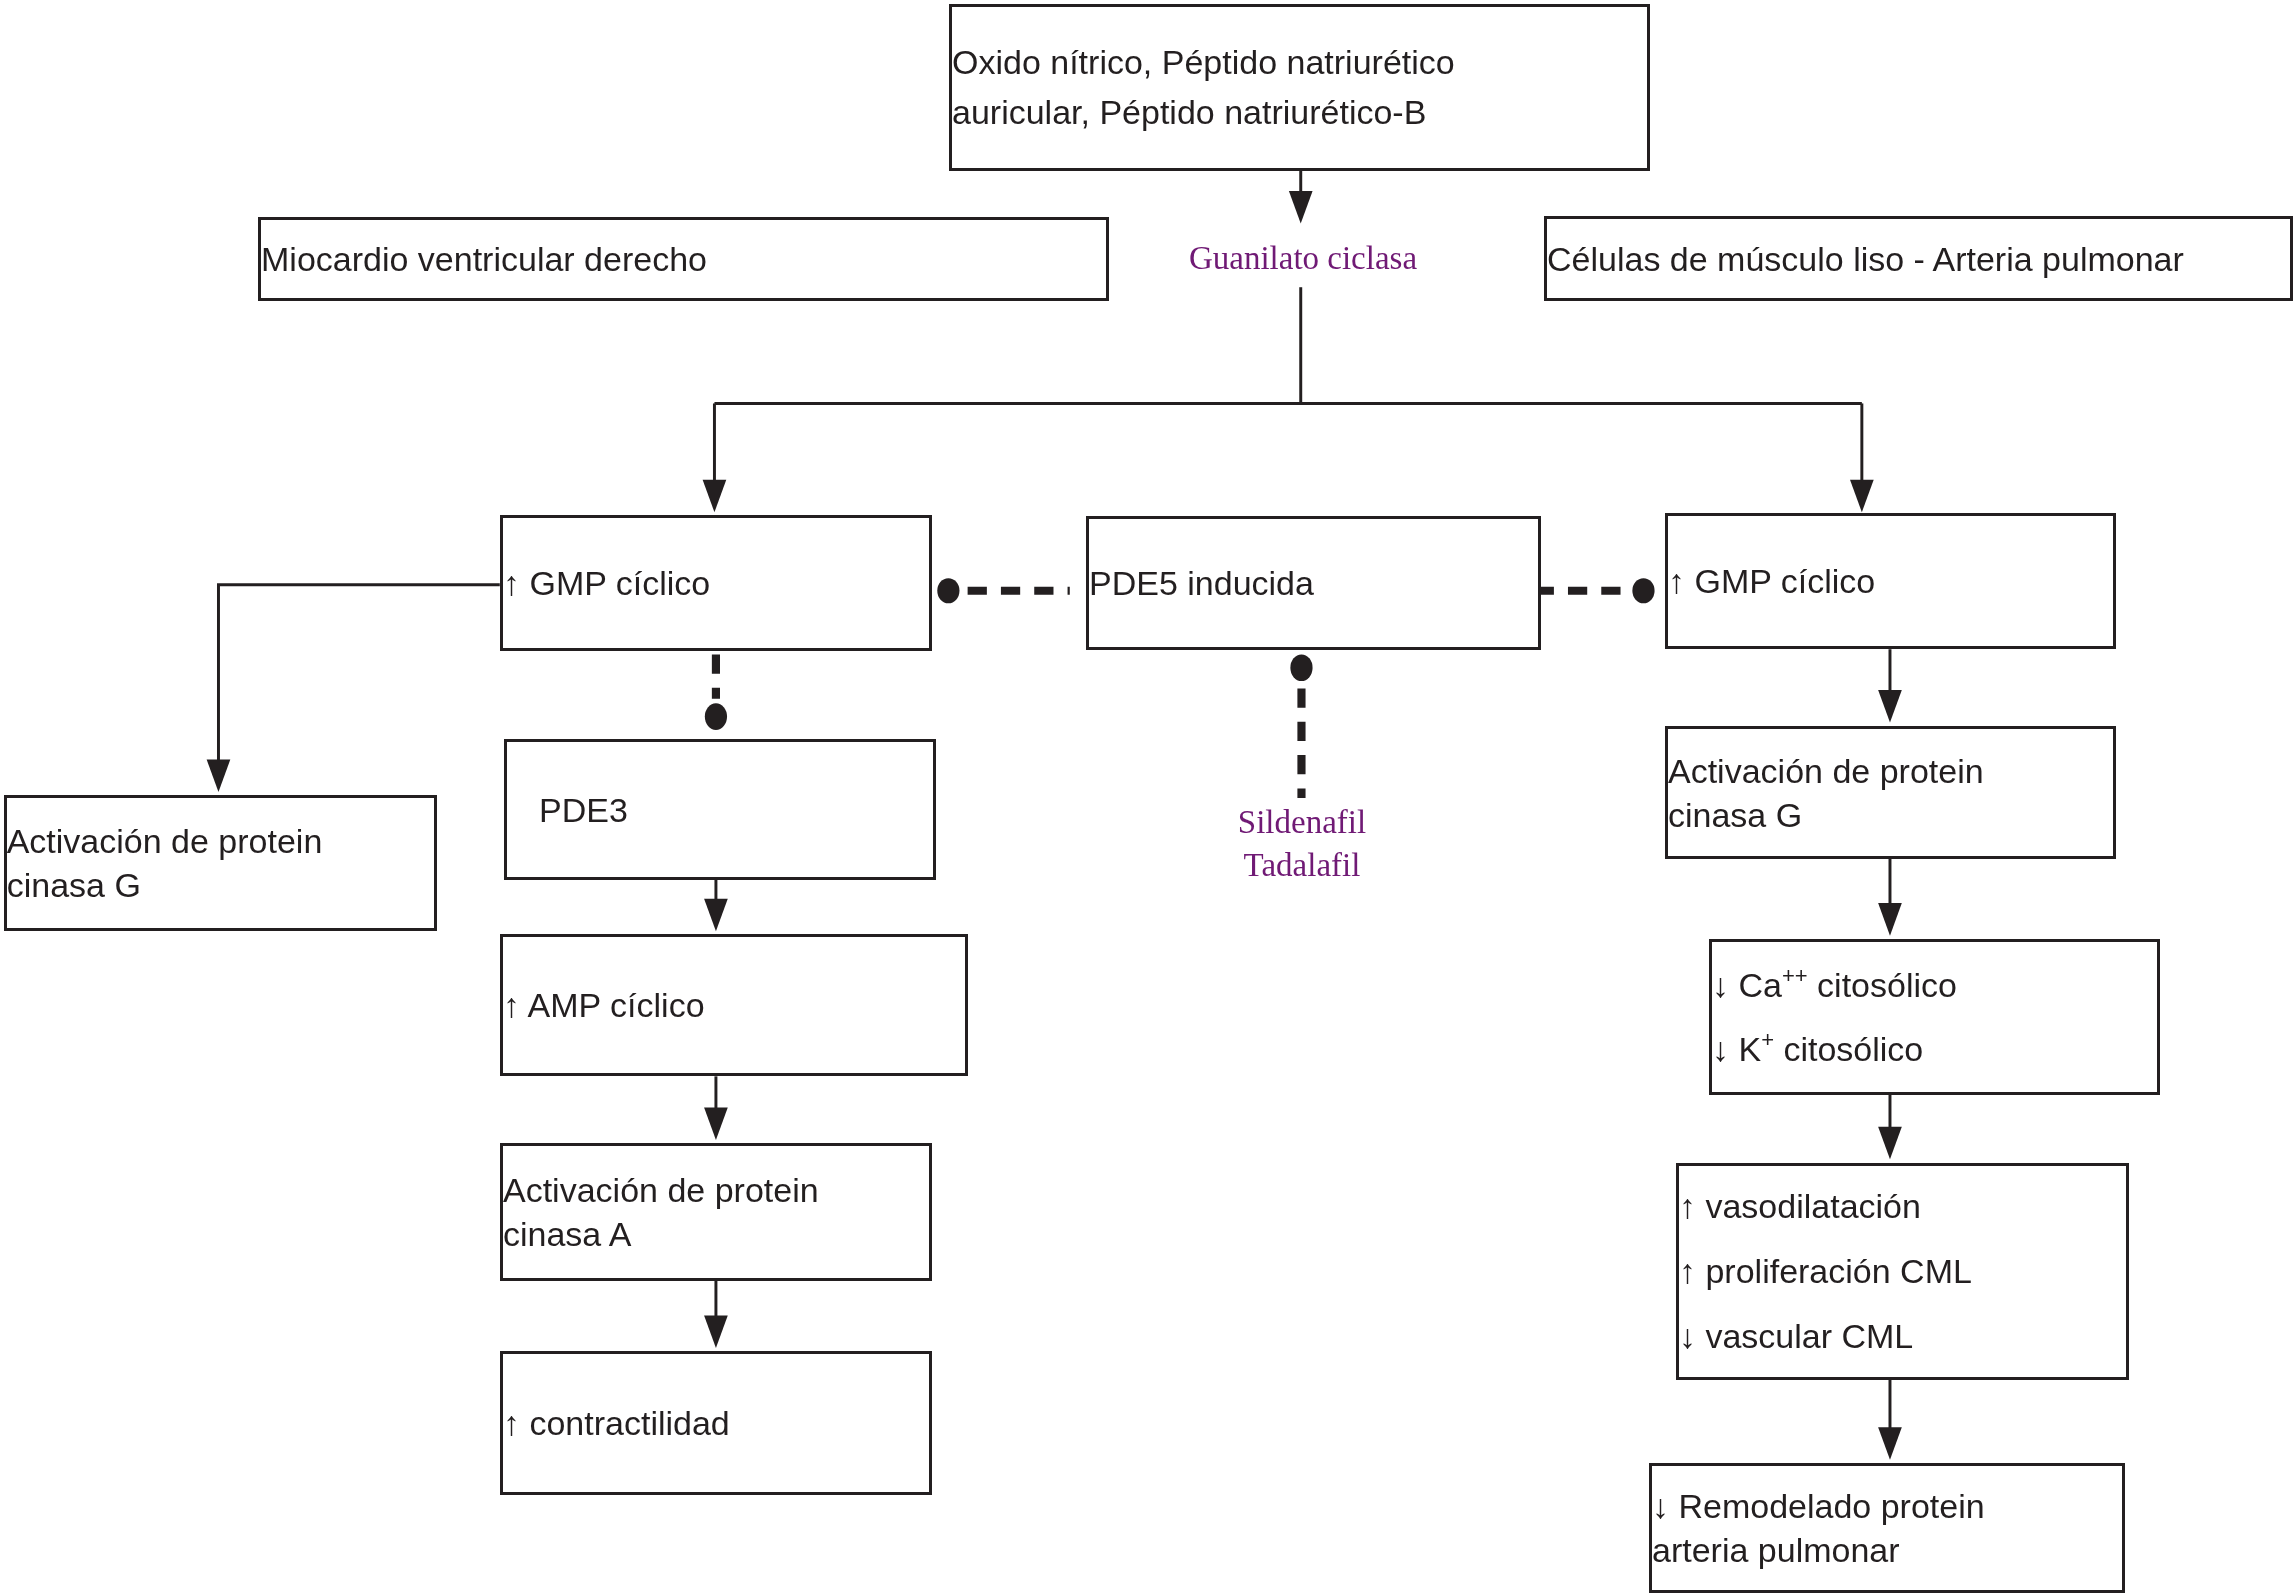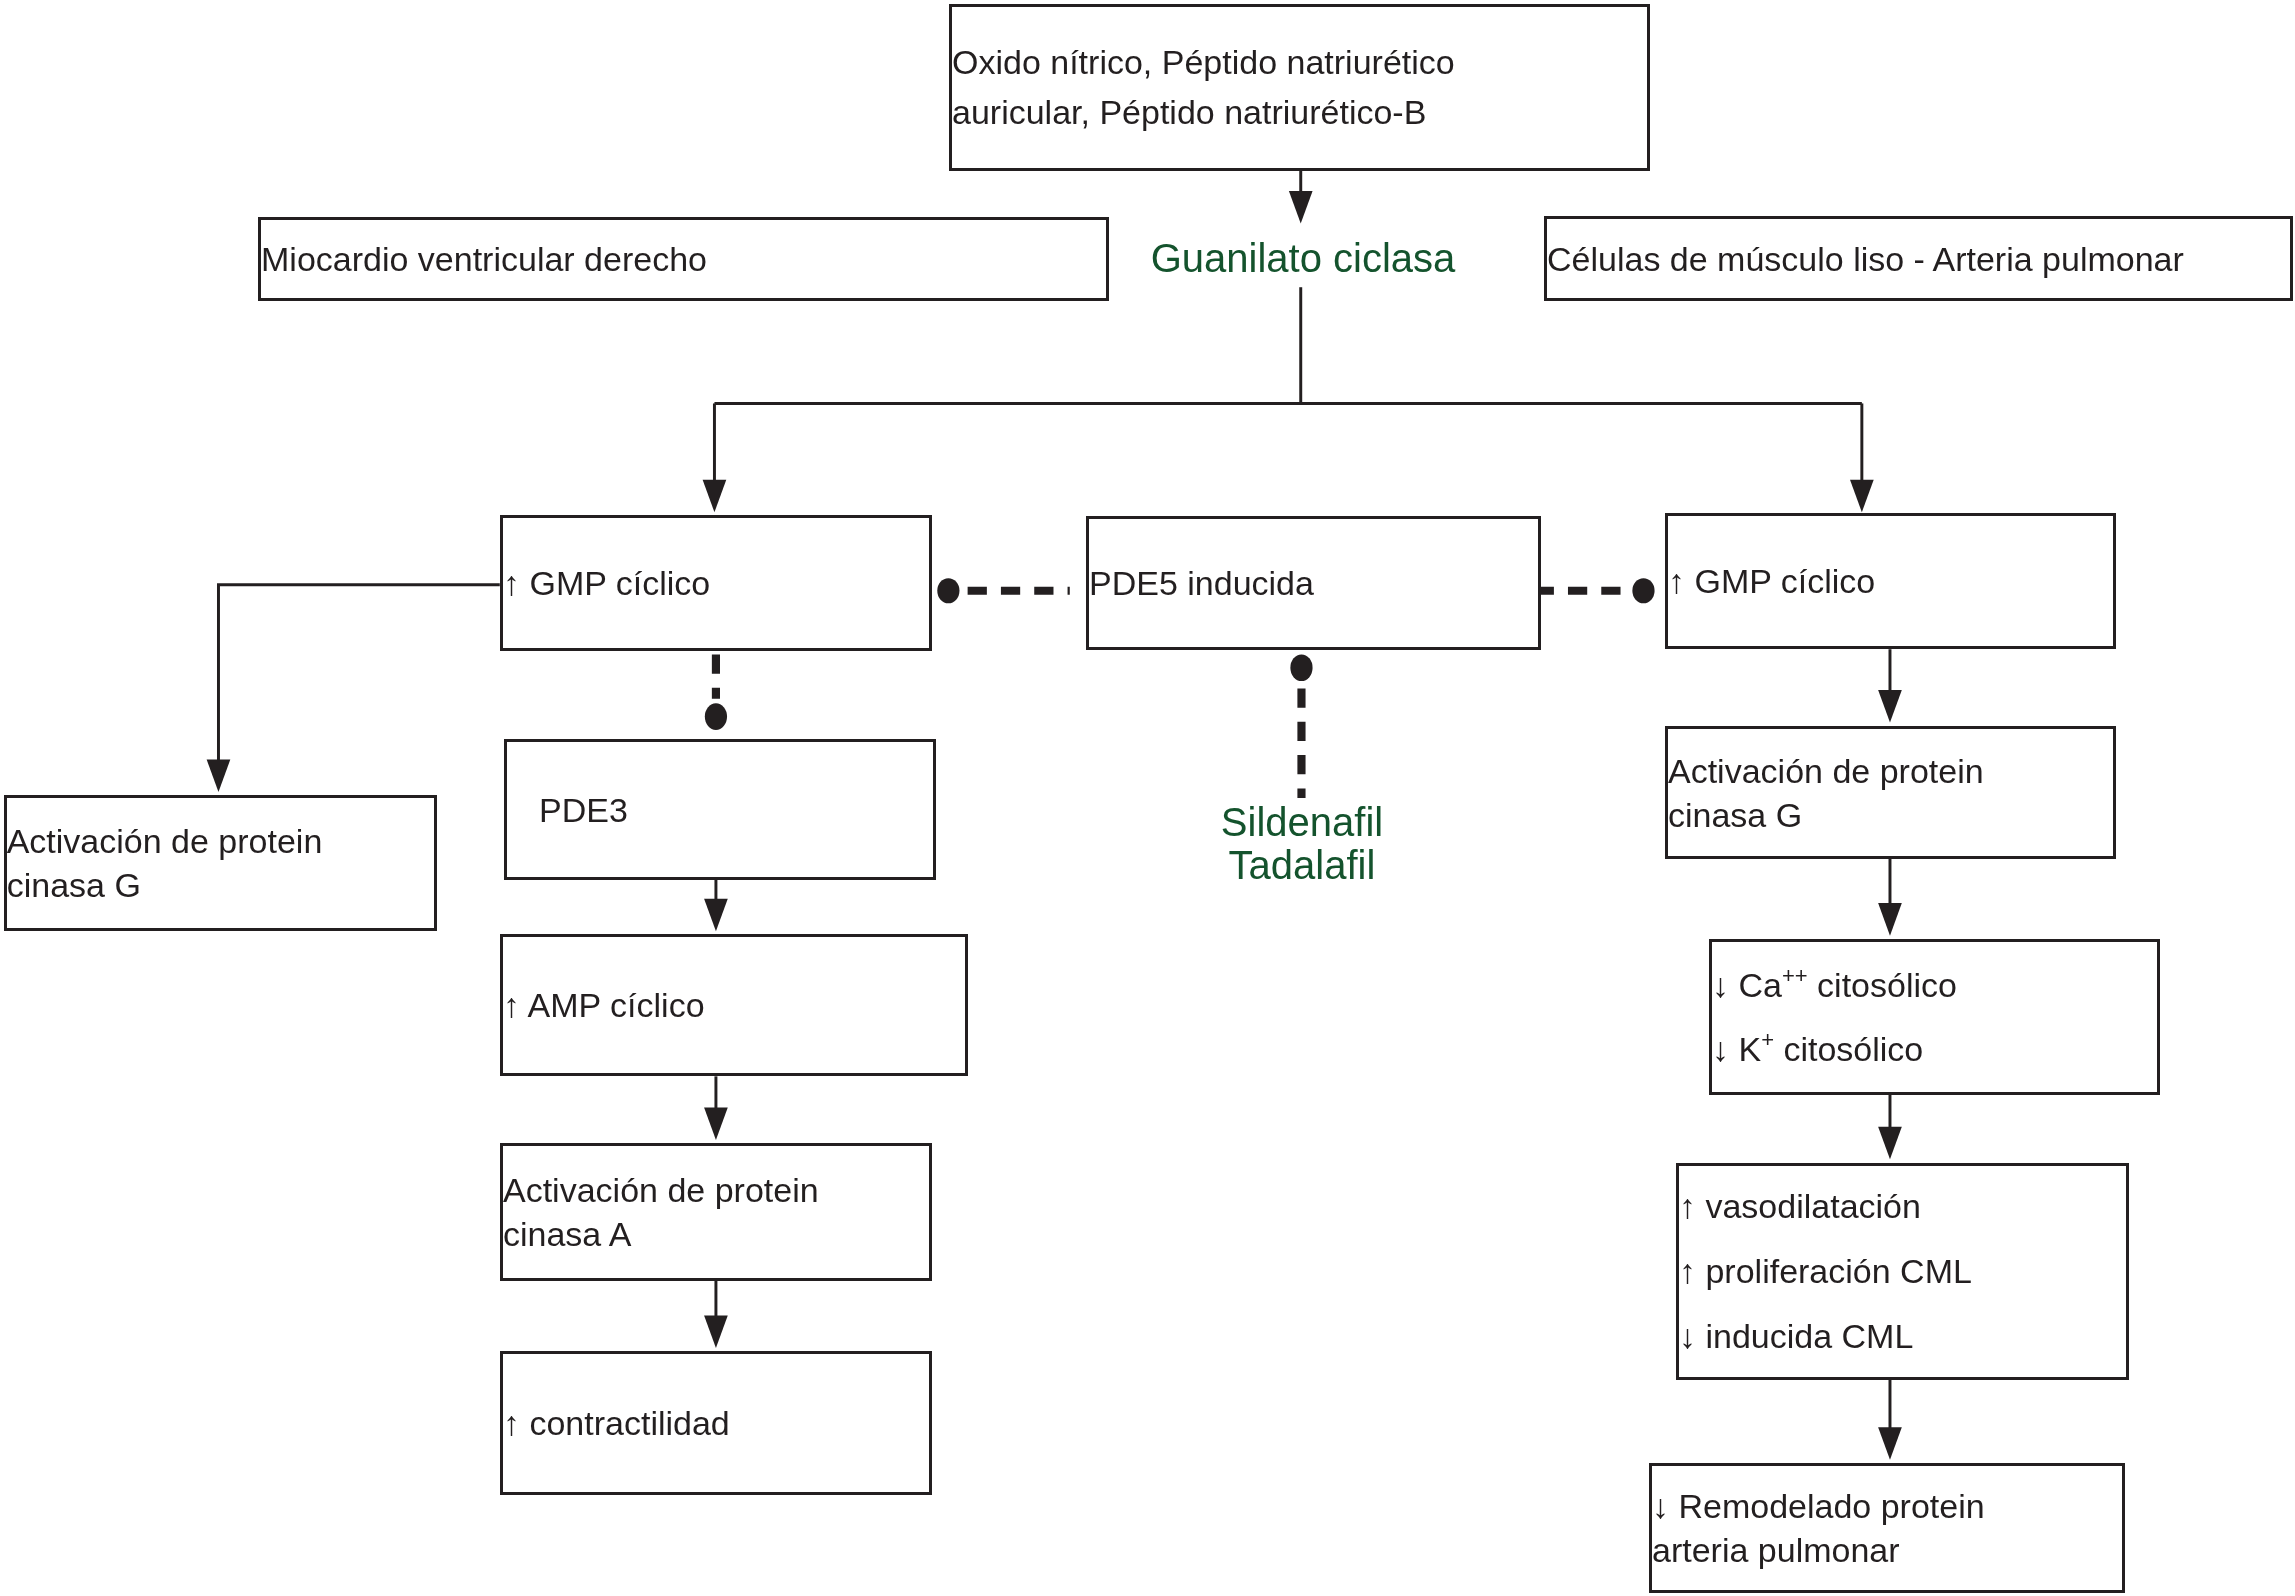--- a/index.html
+++ b/index.html
@@ -13,22 +13,23 @@
     position:absolute;box-sizing:border-box;background:#ffffff;
     border:3px solid #231f20;display:flex;flex-direction:column;
     justify-content:center;align-items:flex-start;text-align:center;
     font-size:34px;line-height:44px;
   }
   .node .nline{white-space:nowrap;}
   .lh68 .nline{line-height:50px;}
   .lh86 .nline{line-height:64px;}
   .lh88 .nline{line-height:65px;}
   .floating{
-    position:absolute;text-align:center;font-size:40px;line-height:43px;
-    color:#14532d;
+    position:absolute;text-align:center;font-size:33px;line-height:43px;
+    color:#701a75;
+    font-family:Liberation Serif, serif;
   }
   sup{font-size:22px;line-height:0;position:relative;top:-1.5px;}
 </style>
 </head>
 <body>
 
 <div class="canvas">
 
   <svg class="connectors" viewBox="0 0 3100 2156" xmlns="http://www.w3.org/2000/svg">
     <g stroke="#231f20" stroke-width="4" fill="none">
@@ -143,21 +144,21 @@
   </div>
 
   <div class="node lh86" style="left:1665px;top:939px;width:451px;height:156px;margin-left:44px;">
     <div class="nline"><span>↓ Ca</span><sup>++</sup><span> citosólico</span></div>
     <div class="nline"><span>↓ K</span><sup>+</sup><span> citosólico</span></div>
   </div>
 
   <div class="node lh88" style="left:1676px;top:1163px;width:453px;height:217px;">
     <div class="nline">↑ vasodilatación</div>
     <div class="nline">↑ proliferación CML</div>
-    <div class="nline">↓ inducida CML</div>
+    <div class="nline">↓ vascular CML</div>
   </div>
 
   <div class="node" style="left:1649px;top:1463px;width:476px;height:130px;">
     <div class="nline">↓ Remodelado protein</div>
     <div class="nline">arteria pulmonar</div>
   </div>
 
 </div>
 
 

